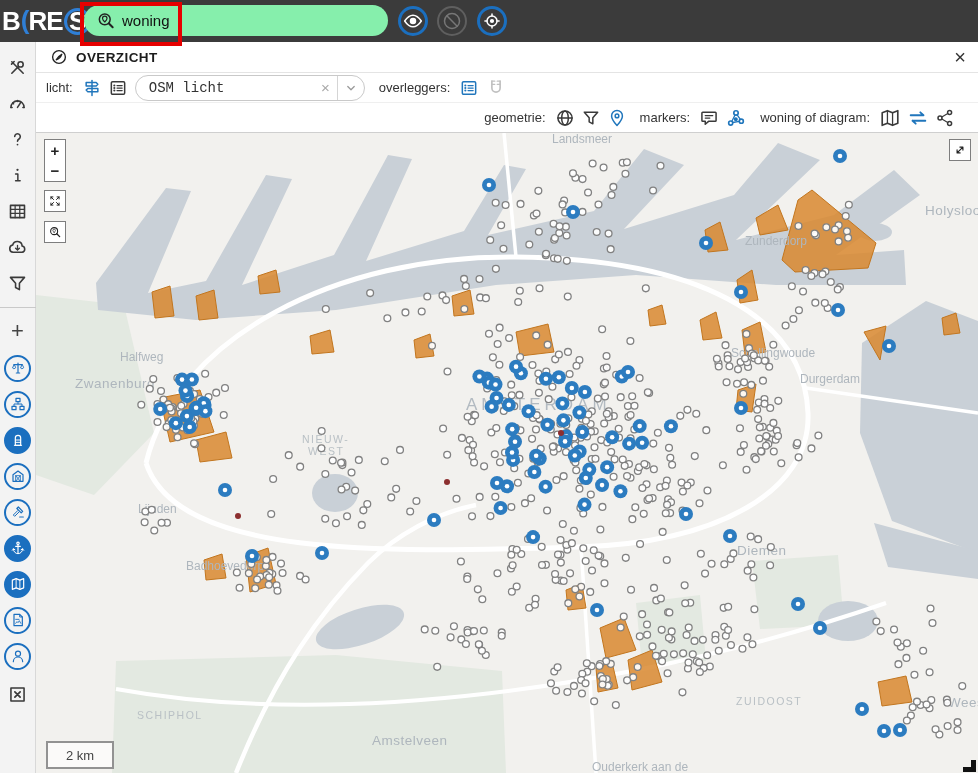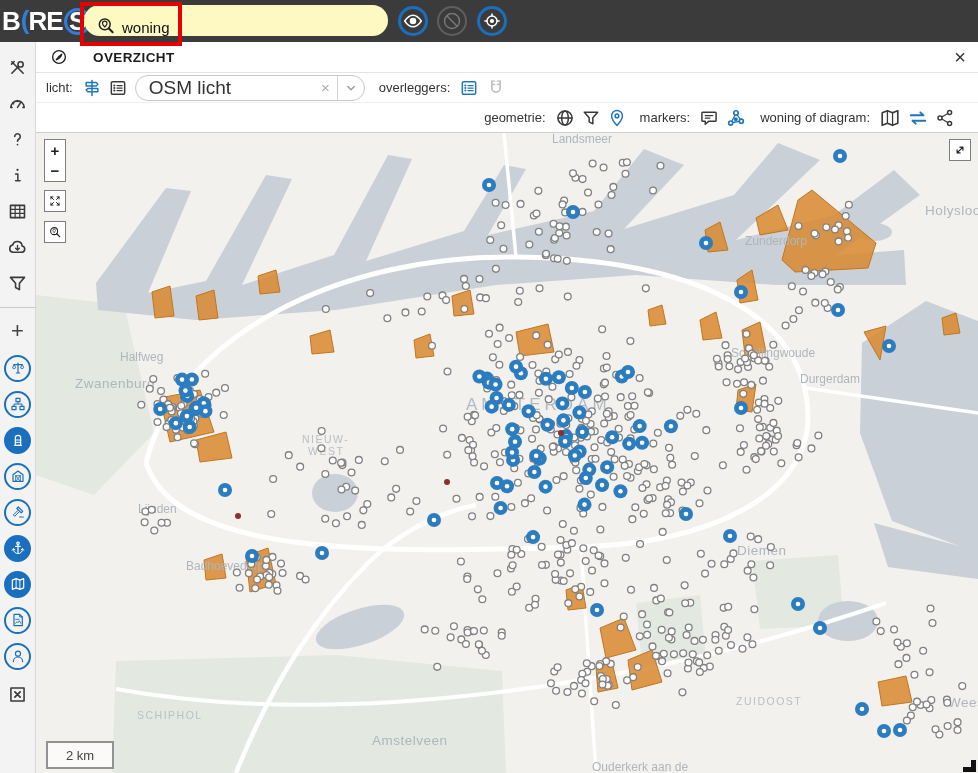--- a/index.html
+++ b/index.html
@@ -6,22 +6,22 @@
   body{width:978px;height:773px;position:relative;overflow:hidden;
        font-family:"Liberation Sans",sans-serif;color:#333;}
   .abs{position:absolute;}
   
   #topbar{left:0;top:0;width:978px;height:42px;background:#3b3b3b;z-index:30;}
   #logo{left:2px;top:5px;height:32px;display:flex;align-items:center;font-weight:bold;
         font-size:26px;color:#fff;letter-spacing:-1px;}
   #logo .paren{color:#2f7fd6;font-weight:bold;margin:0 0 2px 1px;}
   #logo .scircle{display:flex;align-items:center;justify-content:center;width:27px;height:27px;
         border:3px solid #2f7fd6;border-radius:50%;margin-left:1px;box-sizing:border-box;}
-  #searchpill{left:84px;top:5px;width:304px;height:31px;background:#fef9c3;border-radius:16px;
-        display:flex;align-items:flex-end;padding-left:12px;box-sizing:border-box;}
+  #searchpill{left:84px;top:5px;width:304px;height:31px;background:#86efac;border-radius:16px;
+        display:flex;align-items:center;padding-left:12px;box-sizing:border-box;}
   #searchpill .sic{width:20px;height:20px;color:#222;}
   #searchpill .stext{font-size:15px;color:#111;margin-left:6px;}
   #redbox{left:80px;top:2px;width:94px;height:36px;border:4px solid #e60000;z-index:40;pointer-events:none;}
   .tbtn{width:30px;height:30px;border-radius:50%;top:6px;display:flex;align-items:center;
         justify-content:center;box-sizing:border-box;}
   .tbtn .ic{width:20px;height:20px;}
   #btn-eye{left:398px;border:3px solid #1b6fbf;color:#fff;}
   #btn-slash{left:437px;border:2px solid #5f5f5f;color:#777;}
   #btn-target{left:477px;border:3px solid #1b6fbf;color:#fff;}
   
@@ -31,35 +31,35 @@
   .sb-item .ic{width:21px;height:21px;}
   .sb-item.circle{color:#1b6fbf;}
   .sb-item.circle .wrap{width:27px;height:27px;border:2px solid #1b6fbf;border-radius:50%;
         display:flex;align-items:center;justify-content:center;box-sizing:border-box;}
   .sb-item.circle .ic{width:16px;height:16px;}
   .sb-item.filled .wrap{background:#1b6fbf;color:#fff;}
   .sb-divider{width:36px;height:0;border-top:1px solid #c9c9c9;margin:6px 0 4px 0;}
   .sb-plus{font-size:22px;color:#444;height:38px;}
   
   #panelhead{left:36px;top:42px;width:942px;height:31px;background:#fff;border-bottom:1px solid #e4e4e4;
-        display:flex;align-items:center;box-sizing:border-box;z-index:20;gap:17px;}
+        display:flex;align-items:center;box-sizing:border-box;z-index:20;}
   #panelhead .ic{width:18px;height:18px;margin-left:14px;color:#222;}
   #panelhead .title{font-weight:bold;font-size:13.5px;color:#1c1c1c;margin-left:8px;letter-spacing:.4px;}
   #panelhead .close{margin-left:auto;margin-right:12px;font-size:20px;color:#333;line-height:1;cursor:pointer;}
   .trow{left:36px;width:942px;height:30px;background:#fff;display:flex;align-items:center;
         box-sizing:border-box;font-size:13px;color:#333;z-index:20;}
   #trow1{top:73px;border-bottom:1px solid #efefef;}
   #trow2{top:103px;border-bottom:1px solid #cfcfcf;justify-content:flex-end;padding-right:20px;}
   .tlabel{margin:0 6px 0 10px;}
   .ticon{width:20px;height:20px;margin:0 3px;color:#3a3a3a;flex:none;}
   .ticon.blue{color:#2076bc;}
   .ticon.gray{color:#c0c0c0;}
   .sel{height:26px;border:1px solid #c9c9c9;border-radius:13px;display:flex;align-items:center;
         box-sizing:border-box;background:#fff;margin:0 4px;}
-  .sel .stx{font-size:19px;color:#333;padding-left:13px;flex:1;white-space:nowrap;overflow:hidden;}
+  .sel .stx{font-size:14px;color:#333;padding-left:13px;flex:1;white-space:nowrap;overflow:hidden;font-family:Liberation Mono, monospace;}
   .sel .ph{color:#b3b3b3;}
   .sel .clr{color:#a9a9a9;font-size:15px;padding:0 7px;}
   .sel .sep{width:0;height:24px;border-left:1px solid #d5d5d5;}
   .sel .chev{width:26px;height:24px;display:flex;align-items:center;justify-content:center;color:#9a9a9a;}
   .sel .chev .ic{width:14px;height:14px;}
   
   #map{left:36px;top:133px;width:942px;height:640px;background:#c4b5fd;overflow:hidden;}
   #map svg.base{position:absolute;left:0;top:0;}
   .mapbtn{position:absolute;width:22px;height:22px;background:#fff;border:1px solid #7e7e7e;
         box-sizing:border-box;display:flex;align-items:center;justify-content:center;

